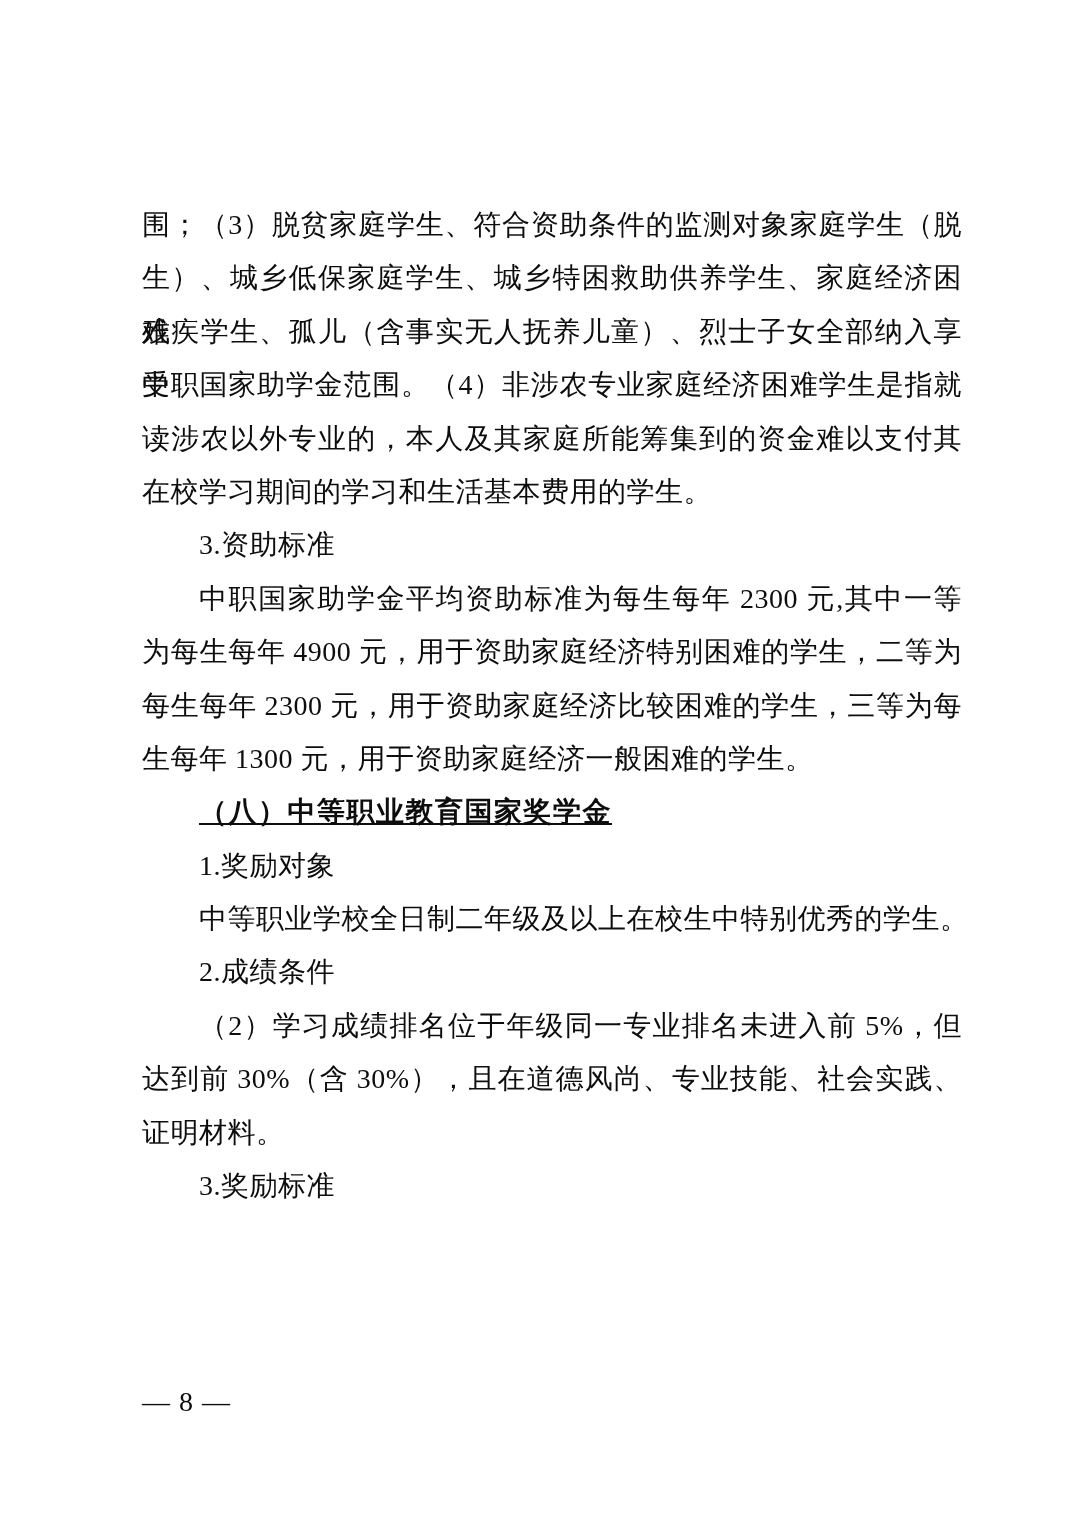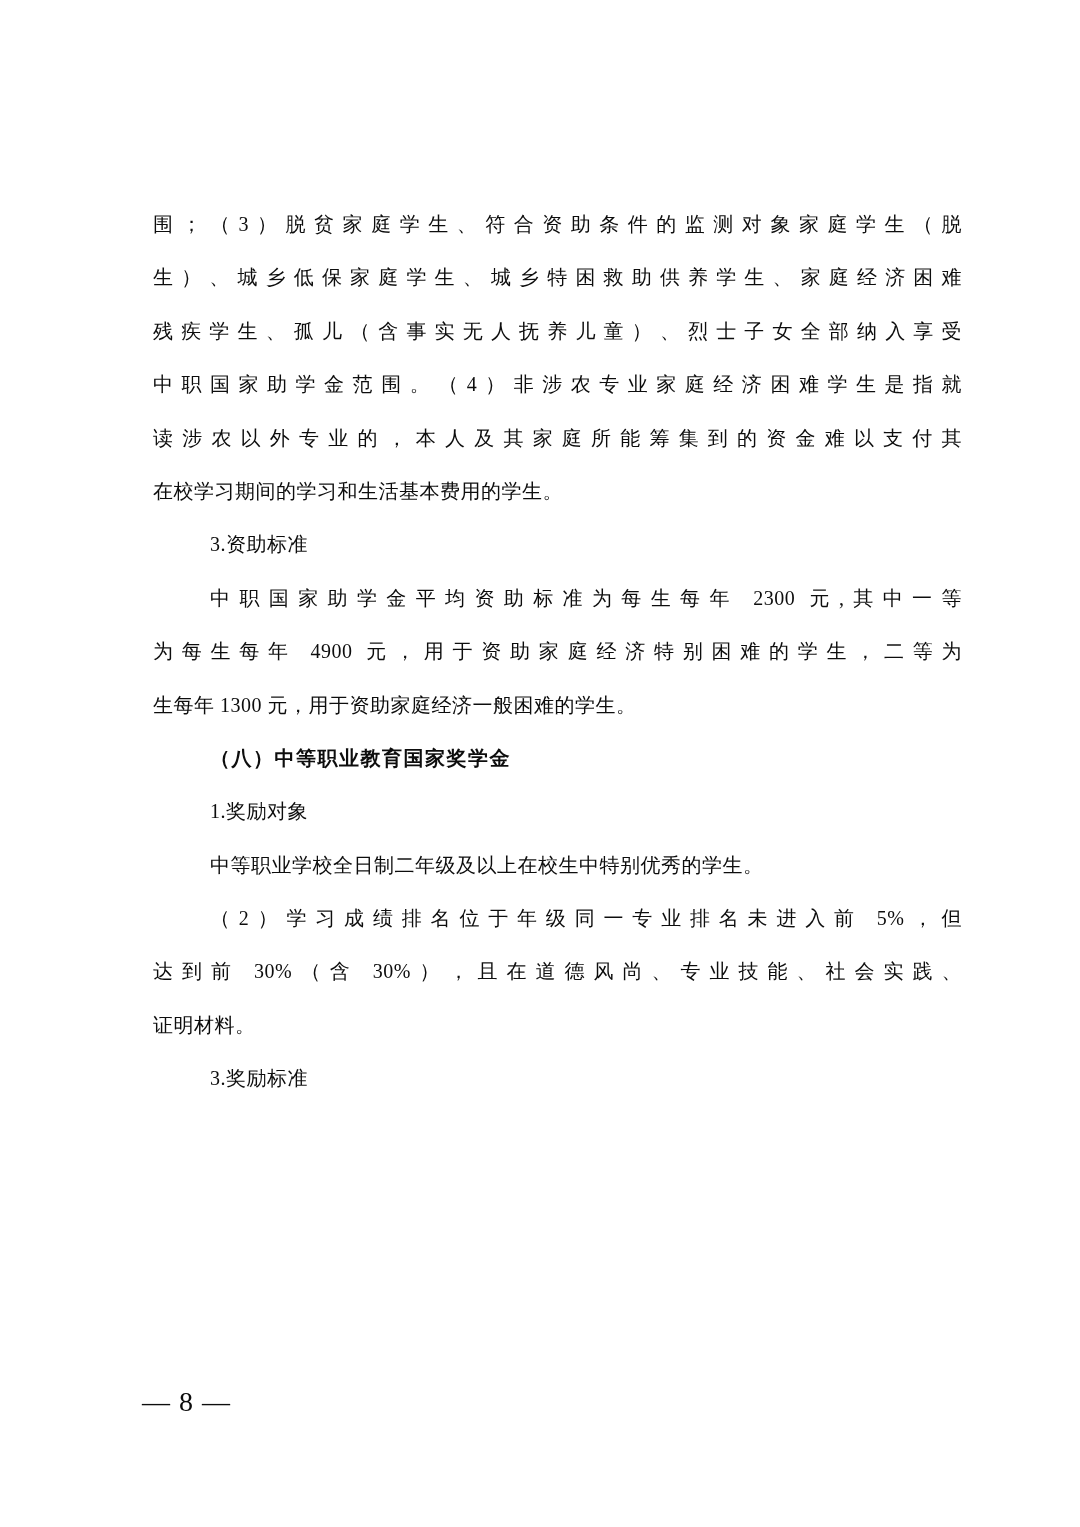--- a/index.html
+++ b/index.html
@@ -18,36 +18,36 @@
   }
   .doc-body {
     position: absolute;
     left: 142px;
     top: 198px;
     width: 820px;
   }
   .line {
     height: 53.4px;
     line-height: 53.4px;
-    font-size: 20px;
+    font-size: 28px;
     letter-spacing: 0.5px;
     text-align: left;
-    margin-left: 11px;
   }
   .line.justify {
     text-align: justify;
     text-align-last: justify;
     text-justify: inter-character;
   }
   .line.indent {
     text-indent: 57px;
   }
   .line.bold {
     font-weight: bold;
     letter-spacing: 1.5px;
+    text-decoration: underline;
   }
   .line.nowrap {
     white-space: nowrap;
   }
   .page-number {
     position: absolute;
     left: 142px;
     top: 1375px;
     height: 53px;
     line-height: 53px;
@@ -63,23 +63,25 @@
   <div class="doc-body">
       <div class="line justify">围；（3）脱贫家庭学生、符合资助条件的监测对象家庭学生（脱</div>
       <div class="line justify">生）、城乡低保家庭学生、城乡特困救助供养学生、家庭经济困难</div>
       <div class="line justify">残疾学生、孤儿（含事实无人抚养儿童）、烈士子女全部纳入享受</div>
       <div class="line justify">中职国家助学金范围。（4）非涉农专业家庭经济困难学生是指就</div>
       <div class="line justify">读涉农以外专业的，本人及其家庭所能筹集到的资金难以支付其</div>
       <div class="line nowrap">在校学习期间的学习和生活基本费用的学生。</div>
       <div class="line indent nowrap">3.资助标准</div>
       <div class="line indent justify">中职国家助学金平均资助标准为每生每年 2300 元,其中一等</div>
       <div class="line justify">为每生每年 4900 元，用于资助家庭经济特别困难的学生，二等为</div>
+      <div class="line justify">每生每年 2300 元，用于资助家庭经济比较困难的学生，三等为每</div>
       <div class="line nowrap">生每年 1300 元，用于资助家庭经济一般困难的学生。</div>
       <div class="line indent bold nowrap">（八）中等职业教育国家奖学金</div>
       <div class="line indent nowrap">1.奖励对象</div>
       <div class="line indent nowrap">中等职业学校全日制二年级及以上在校生中特别优秀的学生。</div>
+      <div class="line indent nowrap">2.成绩条件</div>
       <div class="line indent justify">（2）学习成绩排名位于年级同一专业排名未进入前 5%，但</div>
       <div class="line justify">达到前 30%（含 30%），且在道德风尚、专业技能、社会实践、</div>
       <div class="line nowrap">证明材料。</div>
       <div class="line indent nowrap">3.奖励标准</div>
     </div>
   <div class="page-number">— 8 —</div>
 </div>
 
 </body></html>

